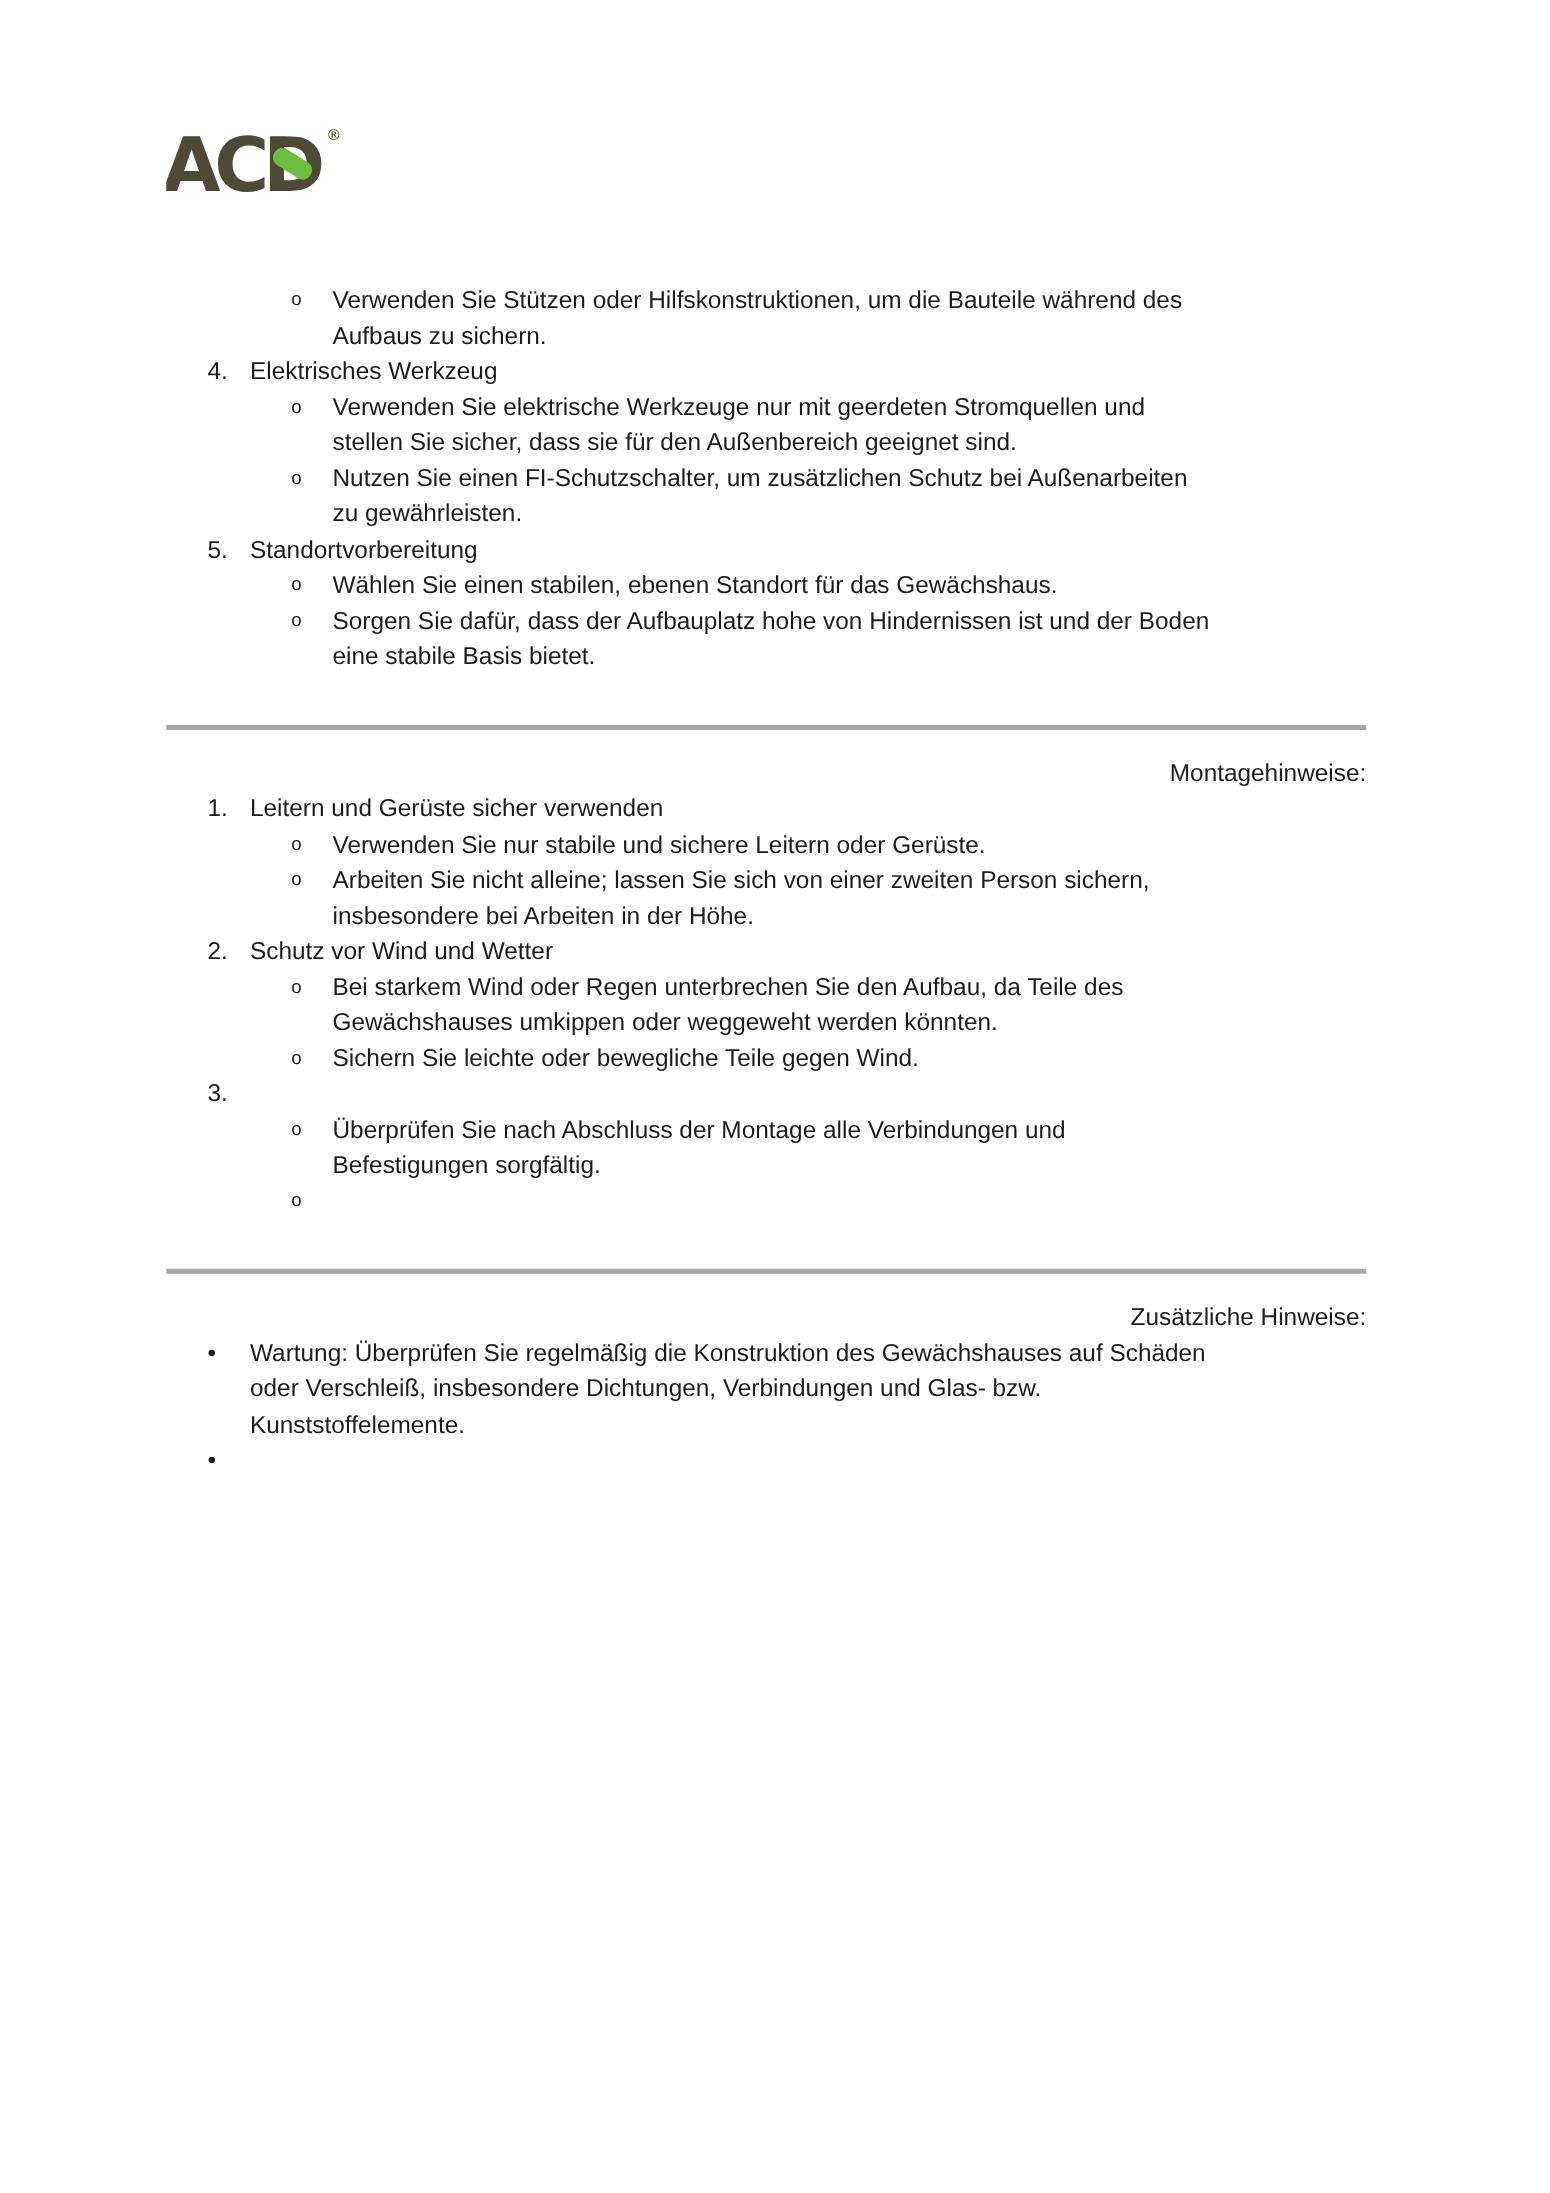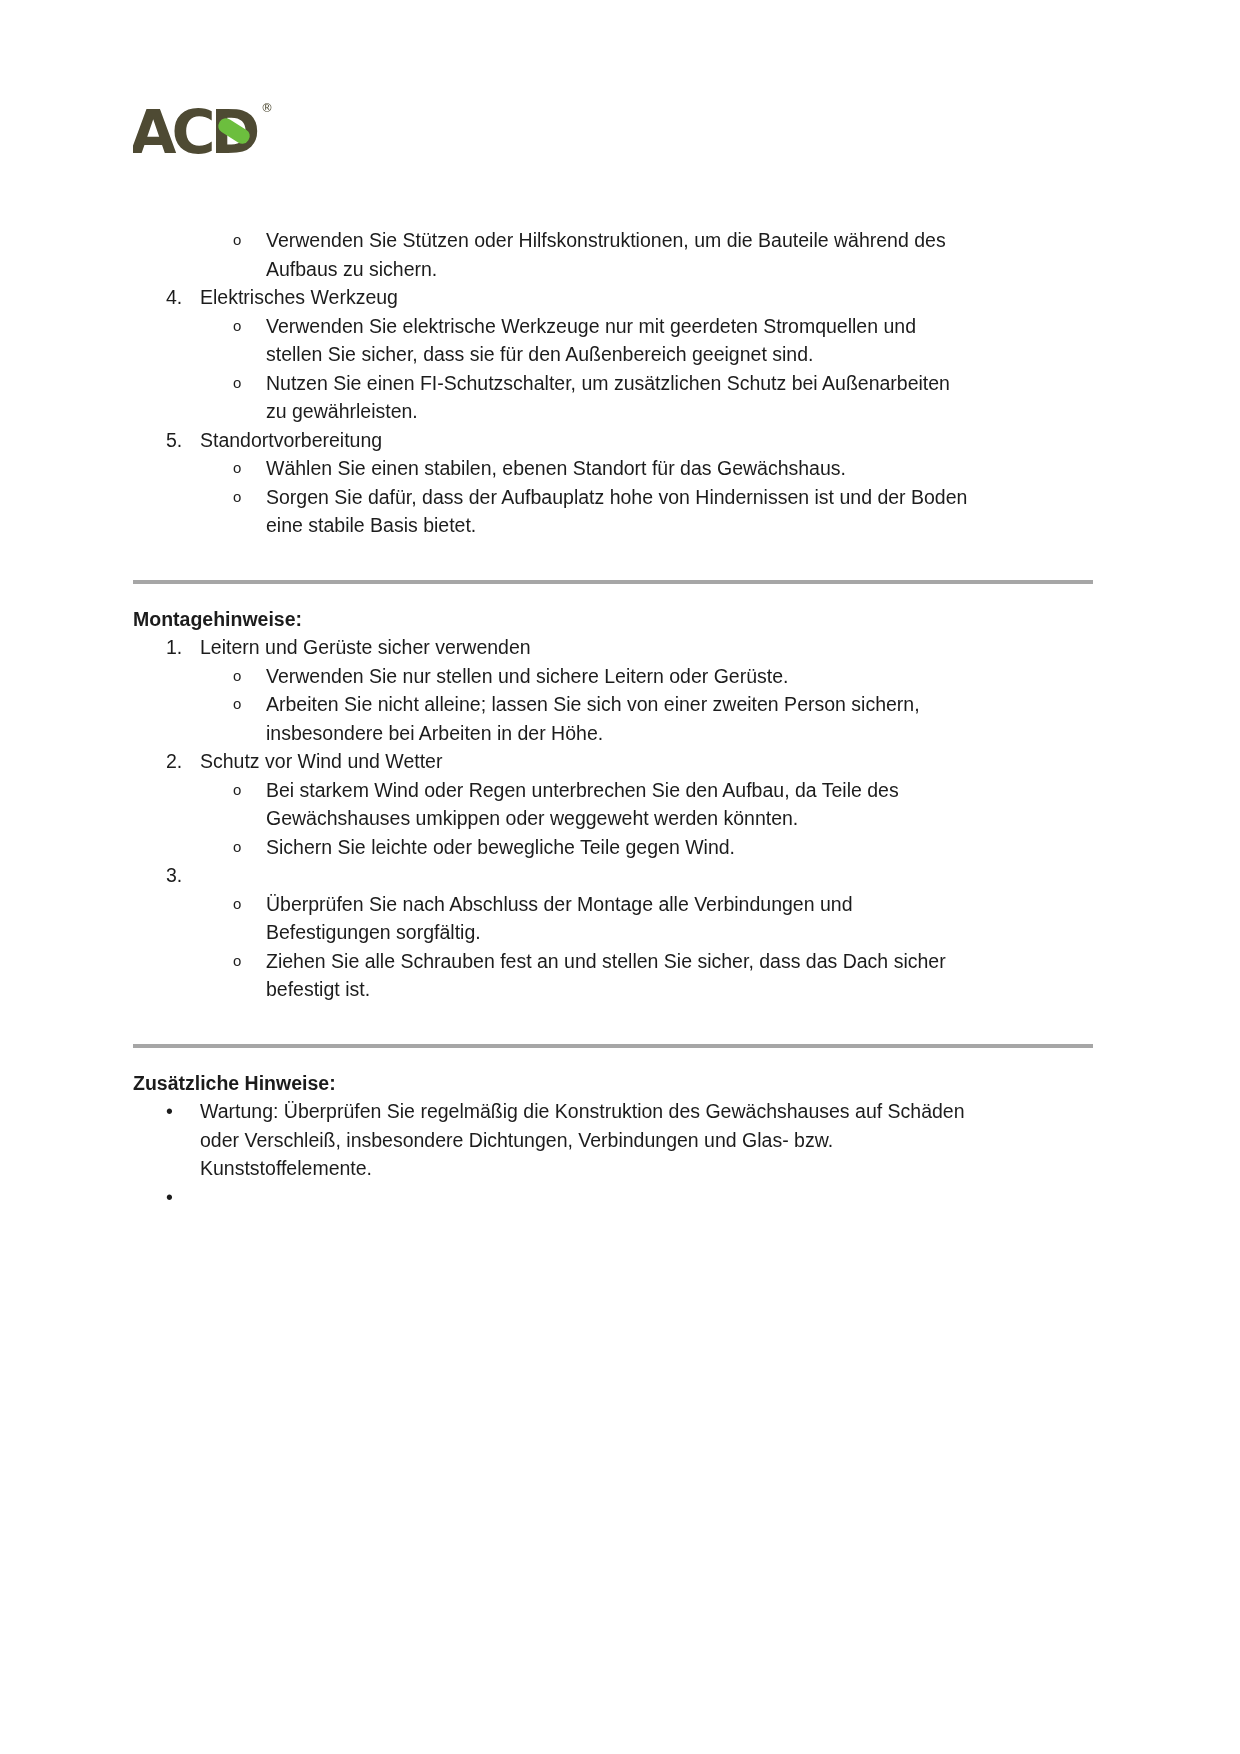--- a/index.html
+++ b/index.html
@@ -15,21 +15,21 @@
     color:#1c1c1c;
   }
   .logo{width:152px;height:66px;margin-bottom:62px;display:block;}
   .content{width:960px;}
   .li{display:flex;align-items:flex-start;}
   .marker{flex:0 0 auto;}
   .num  > .marker{margin-left:33px;width:34px;}
   .sub  > .marker{margin-left:100px;width:33px;font-size:15px;line-height:28.5px;}
   .bul  > .marker{margin-left:33px;width:34px;}
   .txt{white-space:pre-line;}
-  .heading{font-weight:bold;}
+  .heading{font-weight:normal;text-align:right;}
   .divider{height:4px;background:#a6a6a6;margin:40px 0 21px 0;}
 </style>
 </head>
 <body>
 
 <div class="page">
 
   <svg class="logo" viewBox="0 0 152 66" aria-hidden="true">
     <text x="-3" y="55" font-family="DejaVu Sans, sans-serif" font-size="60" font-weight="bold" letter-spacing="-5" fill="#4e4a33">ACD</text>
     <g transform="translate(101,33) rotate(-58)">
@@ -78,21 +78,21 @@
     <div class="divider"></div>
 
     <div>
       <div class="heading">Montagehinweise:</div>
       <div class="li num">
         <span class="marker">1.</span>
         <div class="txt">Leitern und Gerüste sicher verwenden</div>
       </div>
       <div class="li sub">
         <span class="marker">o</span>
-        <div class="txt">Verwenden Sie nur stellen und sichere Leitern oder Gerüste.</div>
+        <div class="txt">Verwenden Sie nur stabile und sichere Leitern oder Gerüste.</div>
       </div>
       <div class="li sub">
         <span class="marker">o</span>
         <div class="txt">Arbeiten Sie nicht alleine; lassen Sie sich von einer zweiten Person sichern,
 insbesondere bei Arbeiten in der Höhe.</div>
       </div>
       <div class="li num">
         <span class="marker">2.</span>
         <div class="txt">Schutz vor Wind und Wetter</div>
       </div>
@@ -108,22 +108,20 @@
       <div class="li num">
         <span class="marker">3.</span>
       </div>
       <div class="li sub">
         <span class="marker">o</span>
         <div class="txt">Überprüfen Sie nach Abschluss der Montage alle Verbindungen und
 Befestigungen sorgfältig.</div>
       </div>
       <div class="li sub">
         <span class="marker">o</span>
-        <div class="txt">Ziehen Sie alle Schrauben fest an und stellen Sie sicher, dass das Dach sicher
-befestigt ist.</div>
       </div>
     </div>
 
     <div class="divider"></div>
 
     <div>
       <div class="heading">Zusätzliche Hinweise:</div>
       <div class="li bul">
         <span class="marker">•</span>
         <div class="txt">Wartung: Überprüfen Sie regelmäßig die Konstruktion des Gewächshauses auf Schäden

